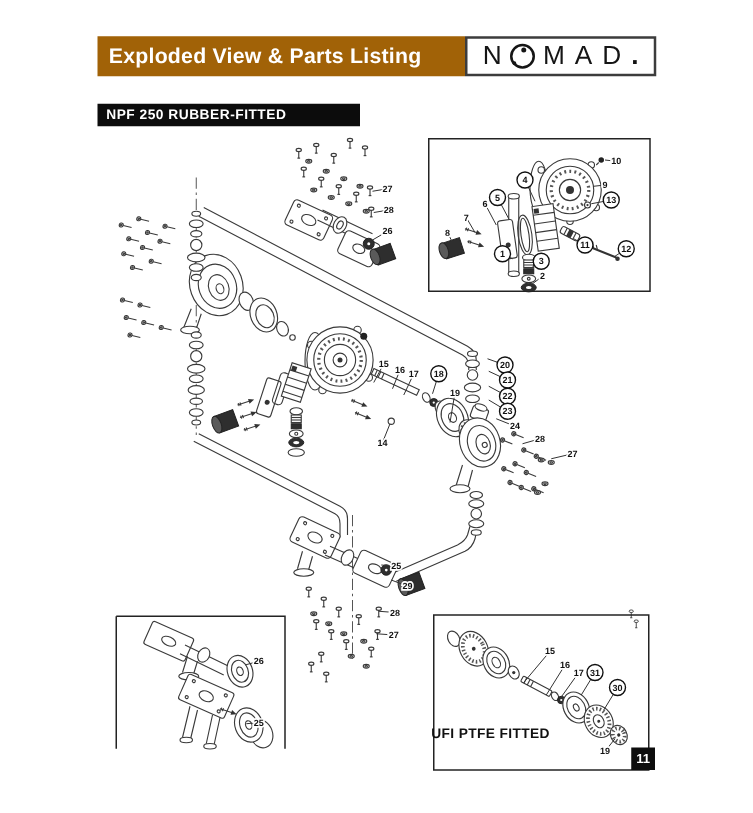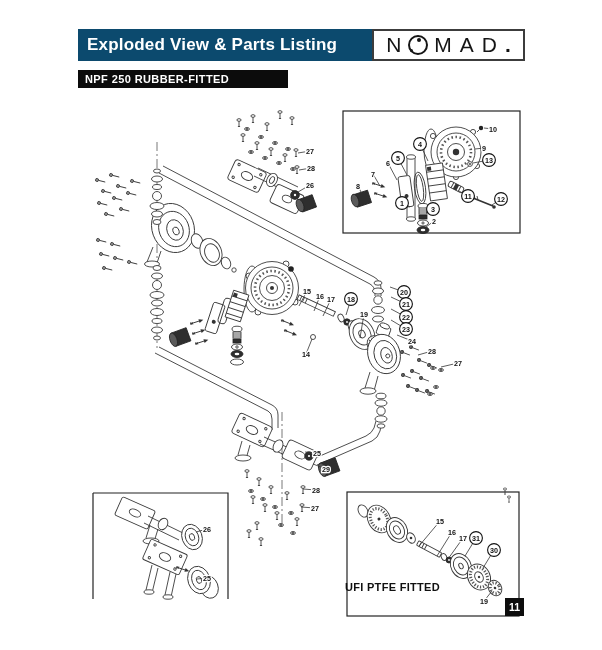--- a/index.html
+++ b/index.html
@@ -2,35 +2,35 @@
 <html><head>
 <meta charset="utf-8">
 <style>
   html,body{margin:0;padding:0;background:#fff;}
   body{width:602px;height:650px;position:relative;overflow:hidden;
        font-family:"Liberation Sans",sans-serif;color:#111;}
   .page{position:absolute;inset:0;background:#ffffff;}
 
   
   .header{position:absolute;left:78px;top:29px;width:447px;height:32px;display:flex;}
-  .title-bar{background:#0c4a6e;color:#fff;flex:1;display:flex;align-items:center;
+  .title-bar{background:#a16207;color:#fff;flex:1;display:flex;align-items:center;
              padding-left:9px;font:bold 17px "Liberation Sans",sans-serif;letter-spacing:.2px;}
   .logo-box{width:149px;background:#fff;border:2px solid #3c3c3c;display:flex;
             align-items:center;justify-content:center;box-sizing:content-box;}
   .ln{font:400 21px "Liberation Sans",sans-serif;color:#151515;}
   .lrest{letter-spacing:8px;margin-left:3px;}
   .lo{width:16px;height:16px;border:2.5px solid #151515;border-radius:50%;
       margin:0 3px 0 7px;position:relative;display:inline-block;}
   .lo::before{content:"";position:absolute;width:4px;height:4px;background:#151515;
       border-radius:50%;top:1px;left:7px;}
   .lo::after{content:"";position:absolute;width:3px;height:3px;background:#151515;
       border-radius:50%;bottom:1px;left:0;}
   .ldot{font:bold 21px "Liberation Sans",sans-serif;margin-left:0px;}
 
-  .model{position:absolute;left:78px;top:70px;width:210px;height:18px;background:#0c0c0c;
+  .model{position:absolute;left:78px;top:83px;width:210px;height:18px;background:#0c0c0c;
          color:#fff;font:bold 11px "Liberation Sans",sans-serif;line-height:18px;
          padding-left:7px;letter-spacing:.4px;box-sizing:border-box;}
 
   .ufi{position:absolute;left:345px;top:581px;font:bold 11px "Liberation Sans",sans-serif;
        letter-spacing:.3px;color:#111;}
   .pagenum{position:absolute;left:505px;top:598px;width:19px;height:18px;background:#0d0d0d;
        color:#fff;font:bold 10.5px "Liberation Sans",sans-serif;text-align:center;line-height:18px;}
 
   svg.diagram{position:absolute;left:0;top:0;}
 

